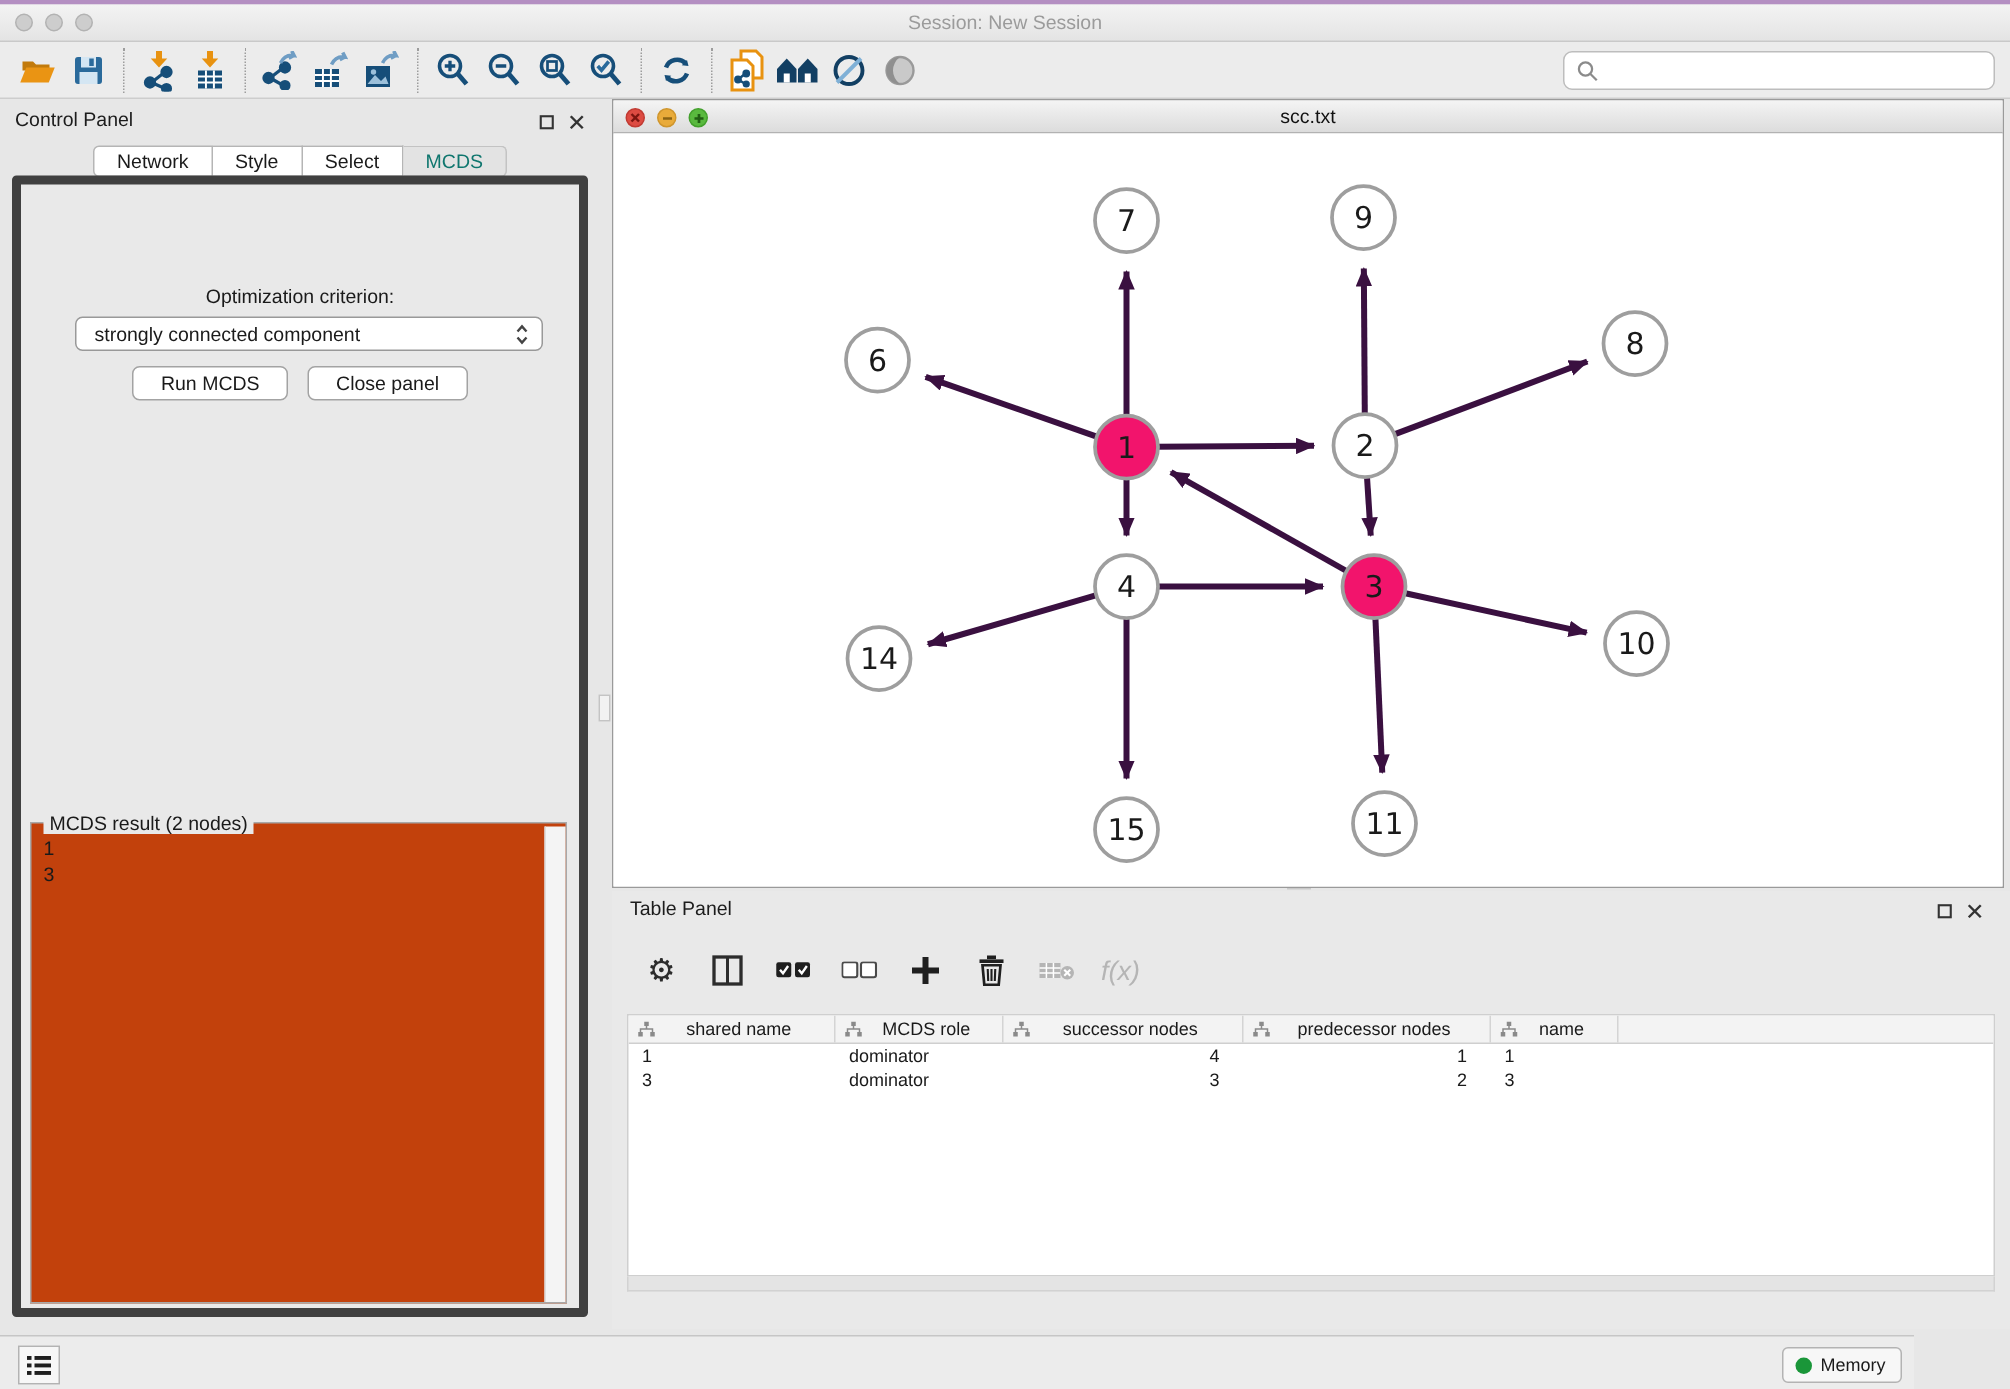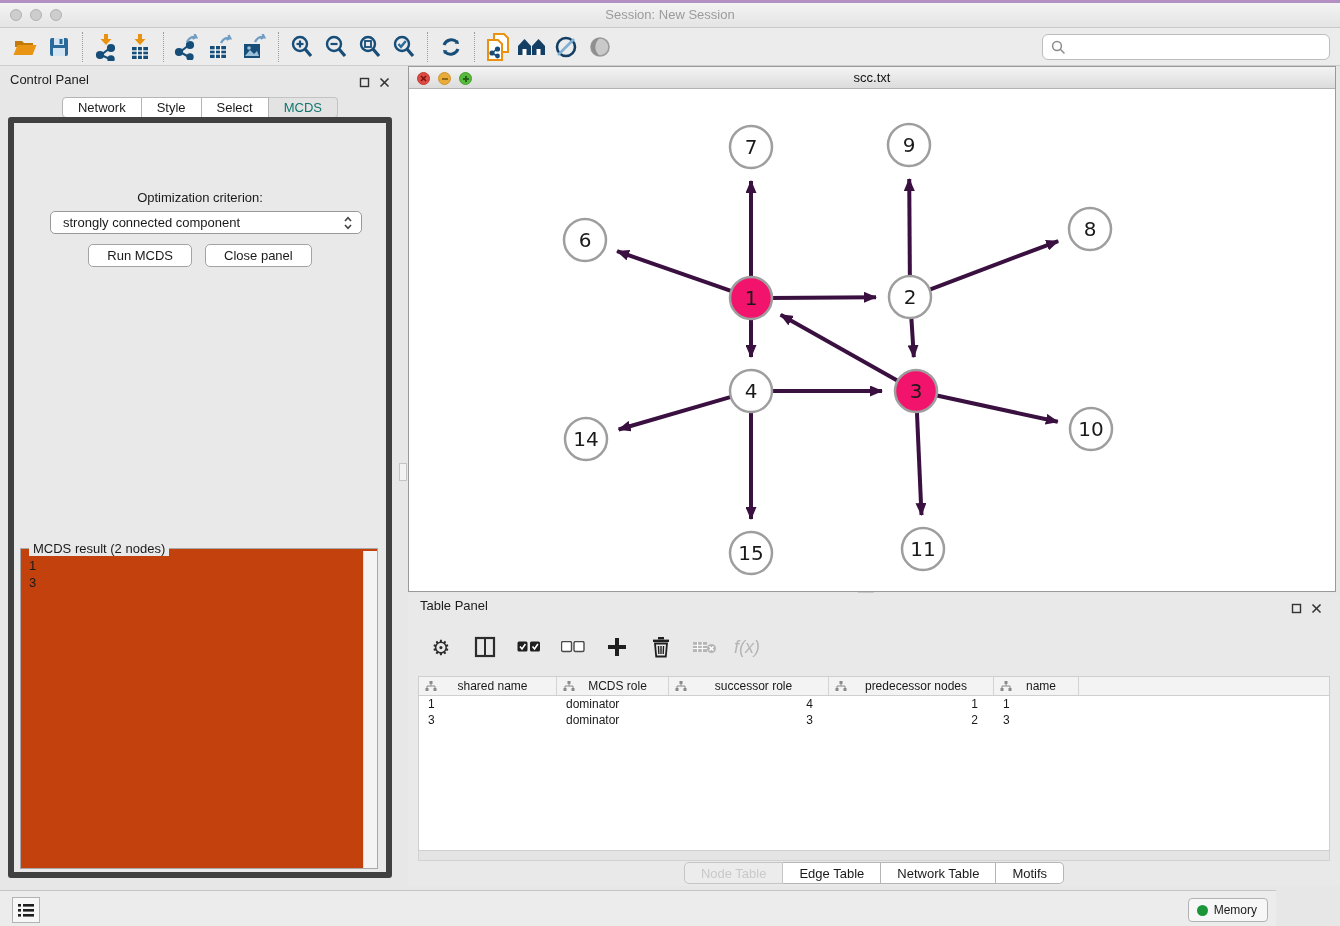--- a/index.html
+++ b/index.html
@@ -503,21 +503,21 @@
             <svg class="hicon" width="12" height="11" viewBox="0 0 12 11">
               <g fill="#8a8a8a">
                 <rect x="4.5" y="0" width="3" height="3"></rect>
                 <rect x="0.5" y="7" width="3" height="3"></rect>
                 <rect x="8.5" y="7" width="3" height="3"></rect>
               </g>
               <g stroke="#8a8a8a" stroke-width="1" fill="none">
                 <path d="M6 3 V5 M2 7 V5 H10 V7"></path>
               </g>
             </svg>
-            <span class="hlabel">successor role</span>
+            <span class="hlabel">successor nodes</span>
           </div>
           <div class="th" style="width: 165px;">
             <svg class="hicon" width="12" height="11" viewBox="0 0 12 11">
               <g fill="#8a8a8a">
                 <rect x="4.5" y="0" width="3" height="3"></rect>
                 <rect x="0.5" y="7" width="3" height="3"></rect>
                 <rect x="8.5" y="7" width="3" height="3"></rect>
               </g>
               <g stroke="#8a8a8a" stroke-width="1" fill="none">
                 <path d="M6 3 V5 M2 7 V5 H10 V7"></path>
@@ -550,26 +550,20 @@
           <div class="trow">
             <div class="td" style="width: 138px; text-align: left; padding: 0px 0px 0px 9px;">3</div>
             <div class="td" style="width: 112px; text-align: left; padding: 0px 0px 0px 9px;">dominator</div>
             <div class="td" style="width: 160px; text-align: right; padding: 0px 16px 0px 0px;">3</div>
             <div class="td" style="width: 165px; text-align: right; padding: 0px 16px 0px 0px;">2</div>
             <div class="td" style="width: 85px; text-align: left; padding: 0px 0px 0px 9px;">3</div>
           </div>
         </div>
     </div>
     <div class="hscroll"></div>
-    <div class="tp-tabs">
-      <div class="tp-tab sel">Node Table</div>
-      <div class="tp-tab">Edge Table</div>
-      <div class="tp-tab">Network Table</div>
-      <div class="tp-tab">Motifs</div>
-    </div>
   </div>
 
   <div class="statusbar">
     <div class="list-btn">
       <svg width="18" height="15" viewBox="0 0 18 15">
         <g fill="#1f1f1f">
           <rect x="1" y="1" width="3" height="2.6"></rect>
             <rect x="6" y="1" width="11" height="2.6"></rect>
           <rect x="1" y="6" width="3" height="2.6"></rect>
             <rect x="6" y="6" width="11" height="2.6"></rect>

